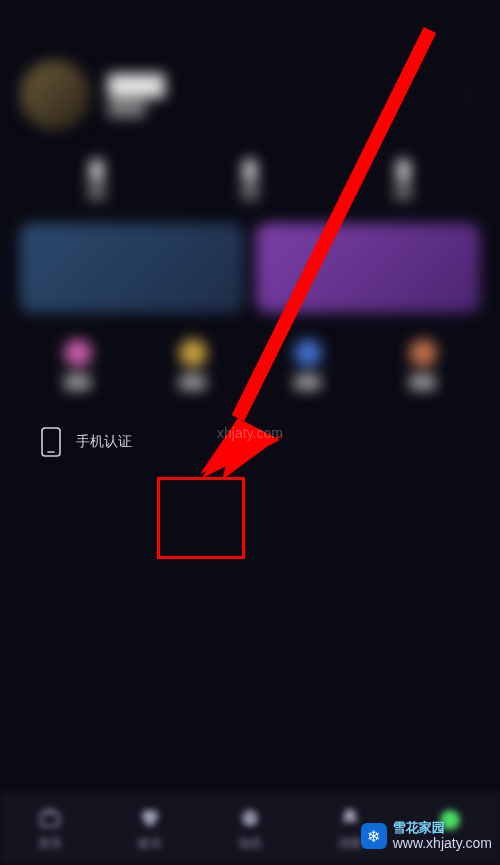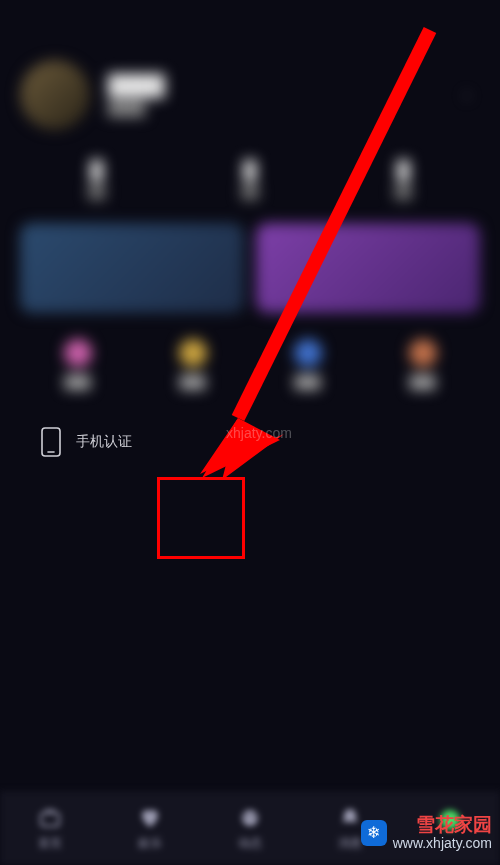--- a/index.html
+++ b/index.html
@@ -119,36 +119,36 @@
 }
 .nav-icon { width: 28px; height: 28px; color: #9a9ab0; display:flex;align-items:center;justify-content:center;}
 .nav-label { font-size: 12px; color: #9a9ab0; }
 
 .wm1, .wm2 {
   position: absolute;
   color: rgba(255,255,255,0.28);
   font-size: 14px;
   pointer-events: none;
 }
-.wm1 { left: 50%; top: 50%; transform: translate(-50%,-50%); margin-left: 9px; }
+.wm1 { left: 50%; top: 50%; transform: translate(-50%,-50%); }
 .wm2 {
   right: 8px; bottom: 14px;
   display: flex; align-items: center; gap: 6px;
   color: rgba(255,255,255,0.85);
   font-size: 12px;
 }
 .wm2 .logo {
   width: 26px; height: 26px;
   background: #0f6bd8;
   border-radius: 6px;
   display:flex;align-items:center;justify-content:center;
   color:#fff; font-size:16px;
 }
 .wm2 .txt { display:flex; flex-direction:column; line-height:1.1;}
-.wm2 .txt .t1 { font-size:19px; font-weight:600; color:#ef4444;text-align:right;}
+.wm2 .txt .t1 { font-size:13px; font-weight:600; color:#7dd3fc;}
 .wm2 .txt .t2 { font-size:14px; color:#cfd8e6;}
 </style>
 </head>
 <body>
 
 <div class="screen">
 
   <div class="blur-zone">
     <div class="profile-row">
       <div class="avatar"></div>

